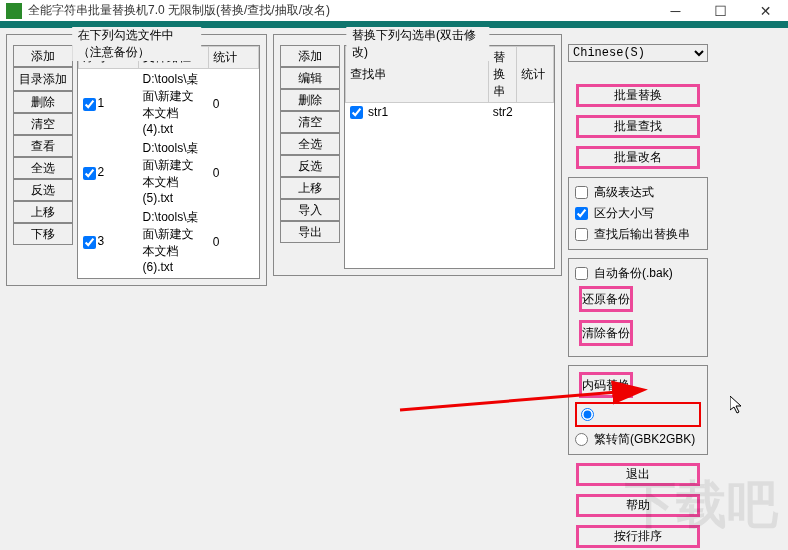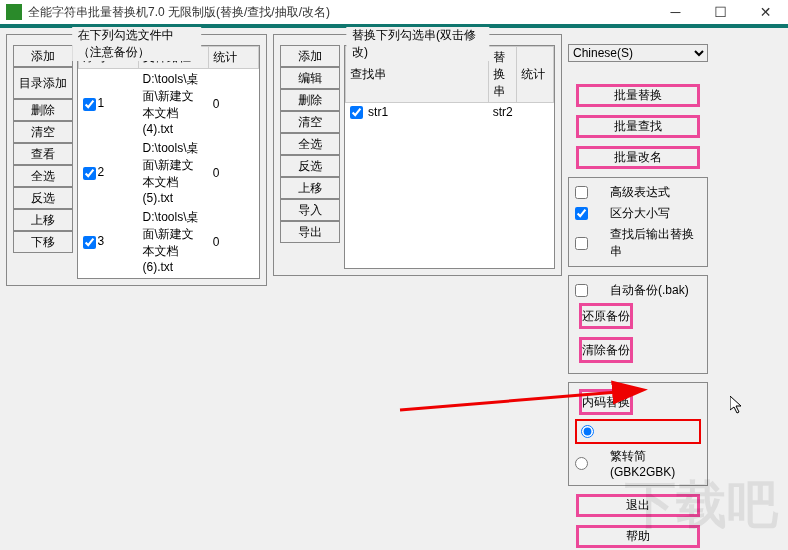--- a/index.html
+++ b/index.html
@@ -1,37 +1,37 @@
 <!DOCTYPE html>
 <html><head>
 <meta charset="utf-8">
 <style>
 * { box-sizing: border-box; margin: 0; padding: 0; }
 body { font-family: "SimSun", "宋体", sans-serif; font-size: 12px; background: #f0f0f0; width: 788px; height: 550px; overflow: hidden; position: relative; }
-.titlebar { height: 28px; background: #fff; display: flex; align-items: center; border-bottom: 4px solid #0f766e; }
+.titlebar { height: 28px; background: #fff; display: flex; align-items: center; border-bottom: 7px solid #0f766e; }
 .titlebar-icon { width: 16px; height: 16px; background: #2a8a2a; margin: 0 6px; }
 .titlebar-text { flex: 1; font-size: 12px; color: #333; }
 .win-controls { display: flex; }
 .win-btn { width: 45px; height: 28px; display: flex; align-items: center; justify-content: center; font-size: 14px; color: #333; }
 .main { display: flex; padding: 6px; gap: 6px; height: 520px; }
 .left-col { display: flex; gap: 6px; width: 556px; }
 .panel { border: 1px solid #888; background: #f0f0f0; position: relative; }
 .panel-title { position: absolute; top: -8px; left: 50%; transform: translateX(-50%); background: #f0f0f0; padding: 0 6px; font-size: 12px; }
 .panel-body { display: flex; padding: 10px 6px 6px 6px; gap: 4px; height: 100%; }
 .side-buttons { display: flex; flex-direction: column; gap: 1px; width: 60px; }
 .side-btn { height: 22px; border: 1px solid #888; background: #f0f0f0; font-size: 12px; cursor: pointer; margin-bottom: -1px; }
 .table-wrap { flex: 1; border: 1px solid #888; background: #fff; overflow: auto; }
 table { width: 100%; border-collapse: collapse; font-size: 12px; }
 th { background: #f0f0f0; border: 1px solid #ccc; padding: 2px 4px; text-align: left; font-weight: normal; height: 18px; }
 td { padding: 2px 4px; border: none; height: 18px; }
 .right-col { width: 140px; display: flex; flex-direction: column; gap: 4px; padding-top: 10px; }
-.lang-select { width: 100%; height: 22px; border: 1px solid #888; font-size: 12px; margin-bottom: 16px; }
+.lang-select { width: 100%; height: 22px; border: 1px solid #888; font-size: 12px; margin-bottom: 16px; font-family: Liberation Mono, monospace; }
 .action-btn { height: 26px; border: 3px solid #ec4899; background: #f0f0f0; font-size: 12px; cursor: pointer; margin: 2px 8px; }
 .opt-group { border: 1px solid #888; padding: 4px 6px; margin: 2px 0; }
-.opt-row { display: flex; align-items: center; gap: 20px; padding: 2px 0; font-size: 12px; }
+.opt-row { display: flex; align-items: center; gap: 4px; padding: 2px 0; font-size: 12px; }
 .highlight-box { border: 2px solid #e00; padding: 2px 4px; margin: 2px 0; }
 .arrow-svg { position: absolute; left: 390px; top: 330px; pointer-events: none; z-index: 100; }
 .cursor-svg { position: absolute; left: 730px; top: 396px; pointer-events: none; z-index: 101; }
 .watermark { position: absolute; right: 10px; bottom: 10px; font-size: 51px; color: rgba(0,0,0,0.08); font-family: "Microsoft YaHei"; font-weight: bold; pointer-events: none; }
 input[type=checkbox], input[type=radio] { margin: 0 2px 0 0; vertical-align: middle; }
 </style>
 </head>
 <body>
 
 <div class="titlebar">
@@ -45,21 +45,21 @@
 </div>
 
 <div class="main">
   <div class="left-col">
 
     <div class="panel" style="height:252px">
       <div class="panel-title">在下列勾选文件中（注意备份）</div>
       <div class="panel-body">
         <div class="side-buttons">
           <button class="side-btn">添加</button>
-          <button class="side-btn" style="height:32px">目录添加</button>
+          <button class="side-btn" style="height:24px">目录添加</button>
           <button class="side-btn">删除</button>
           <button class="side-btn">清空</button>
           <button class="side-btn">查看</button>
           <button class="side-btn">全选</button>
           <button class="side-btn">反选</button>
           <button class="side-btn">上移</button>
           <button class="side-btn">下移</button>
         </div>
         <div class="table-wrap">
           <table>

